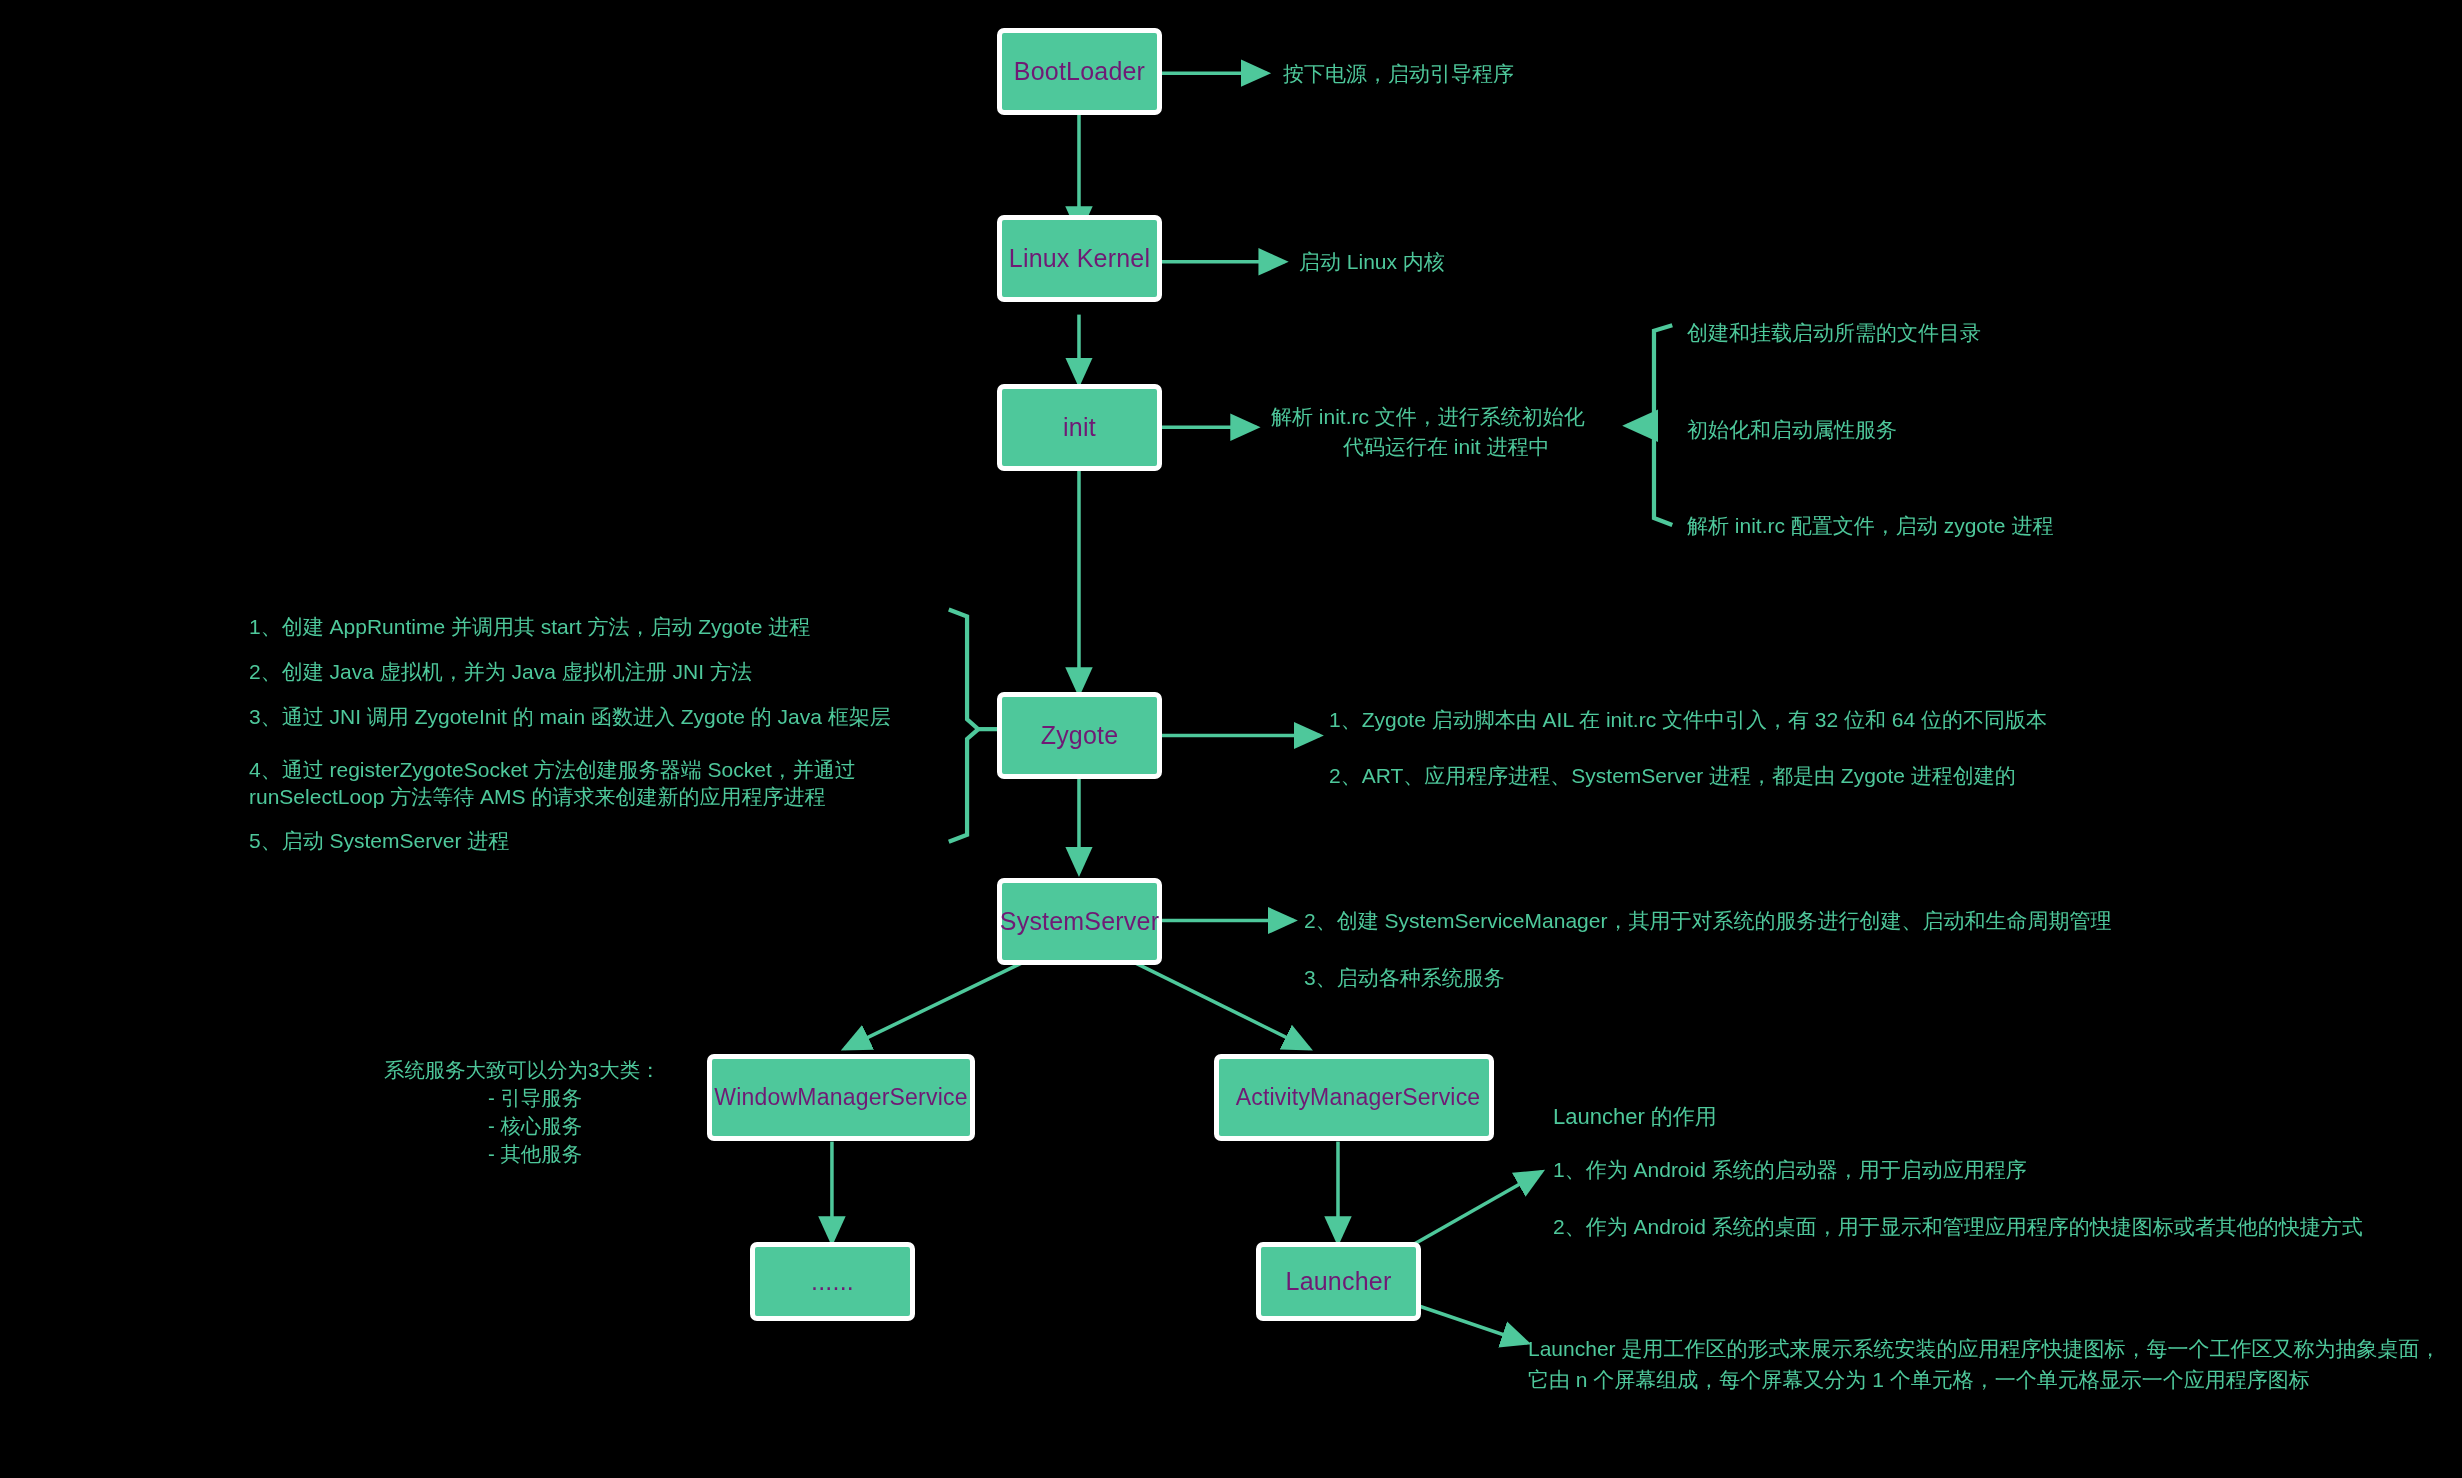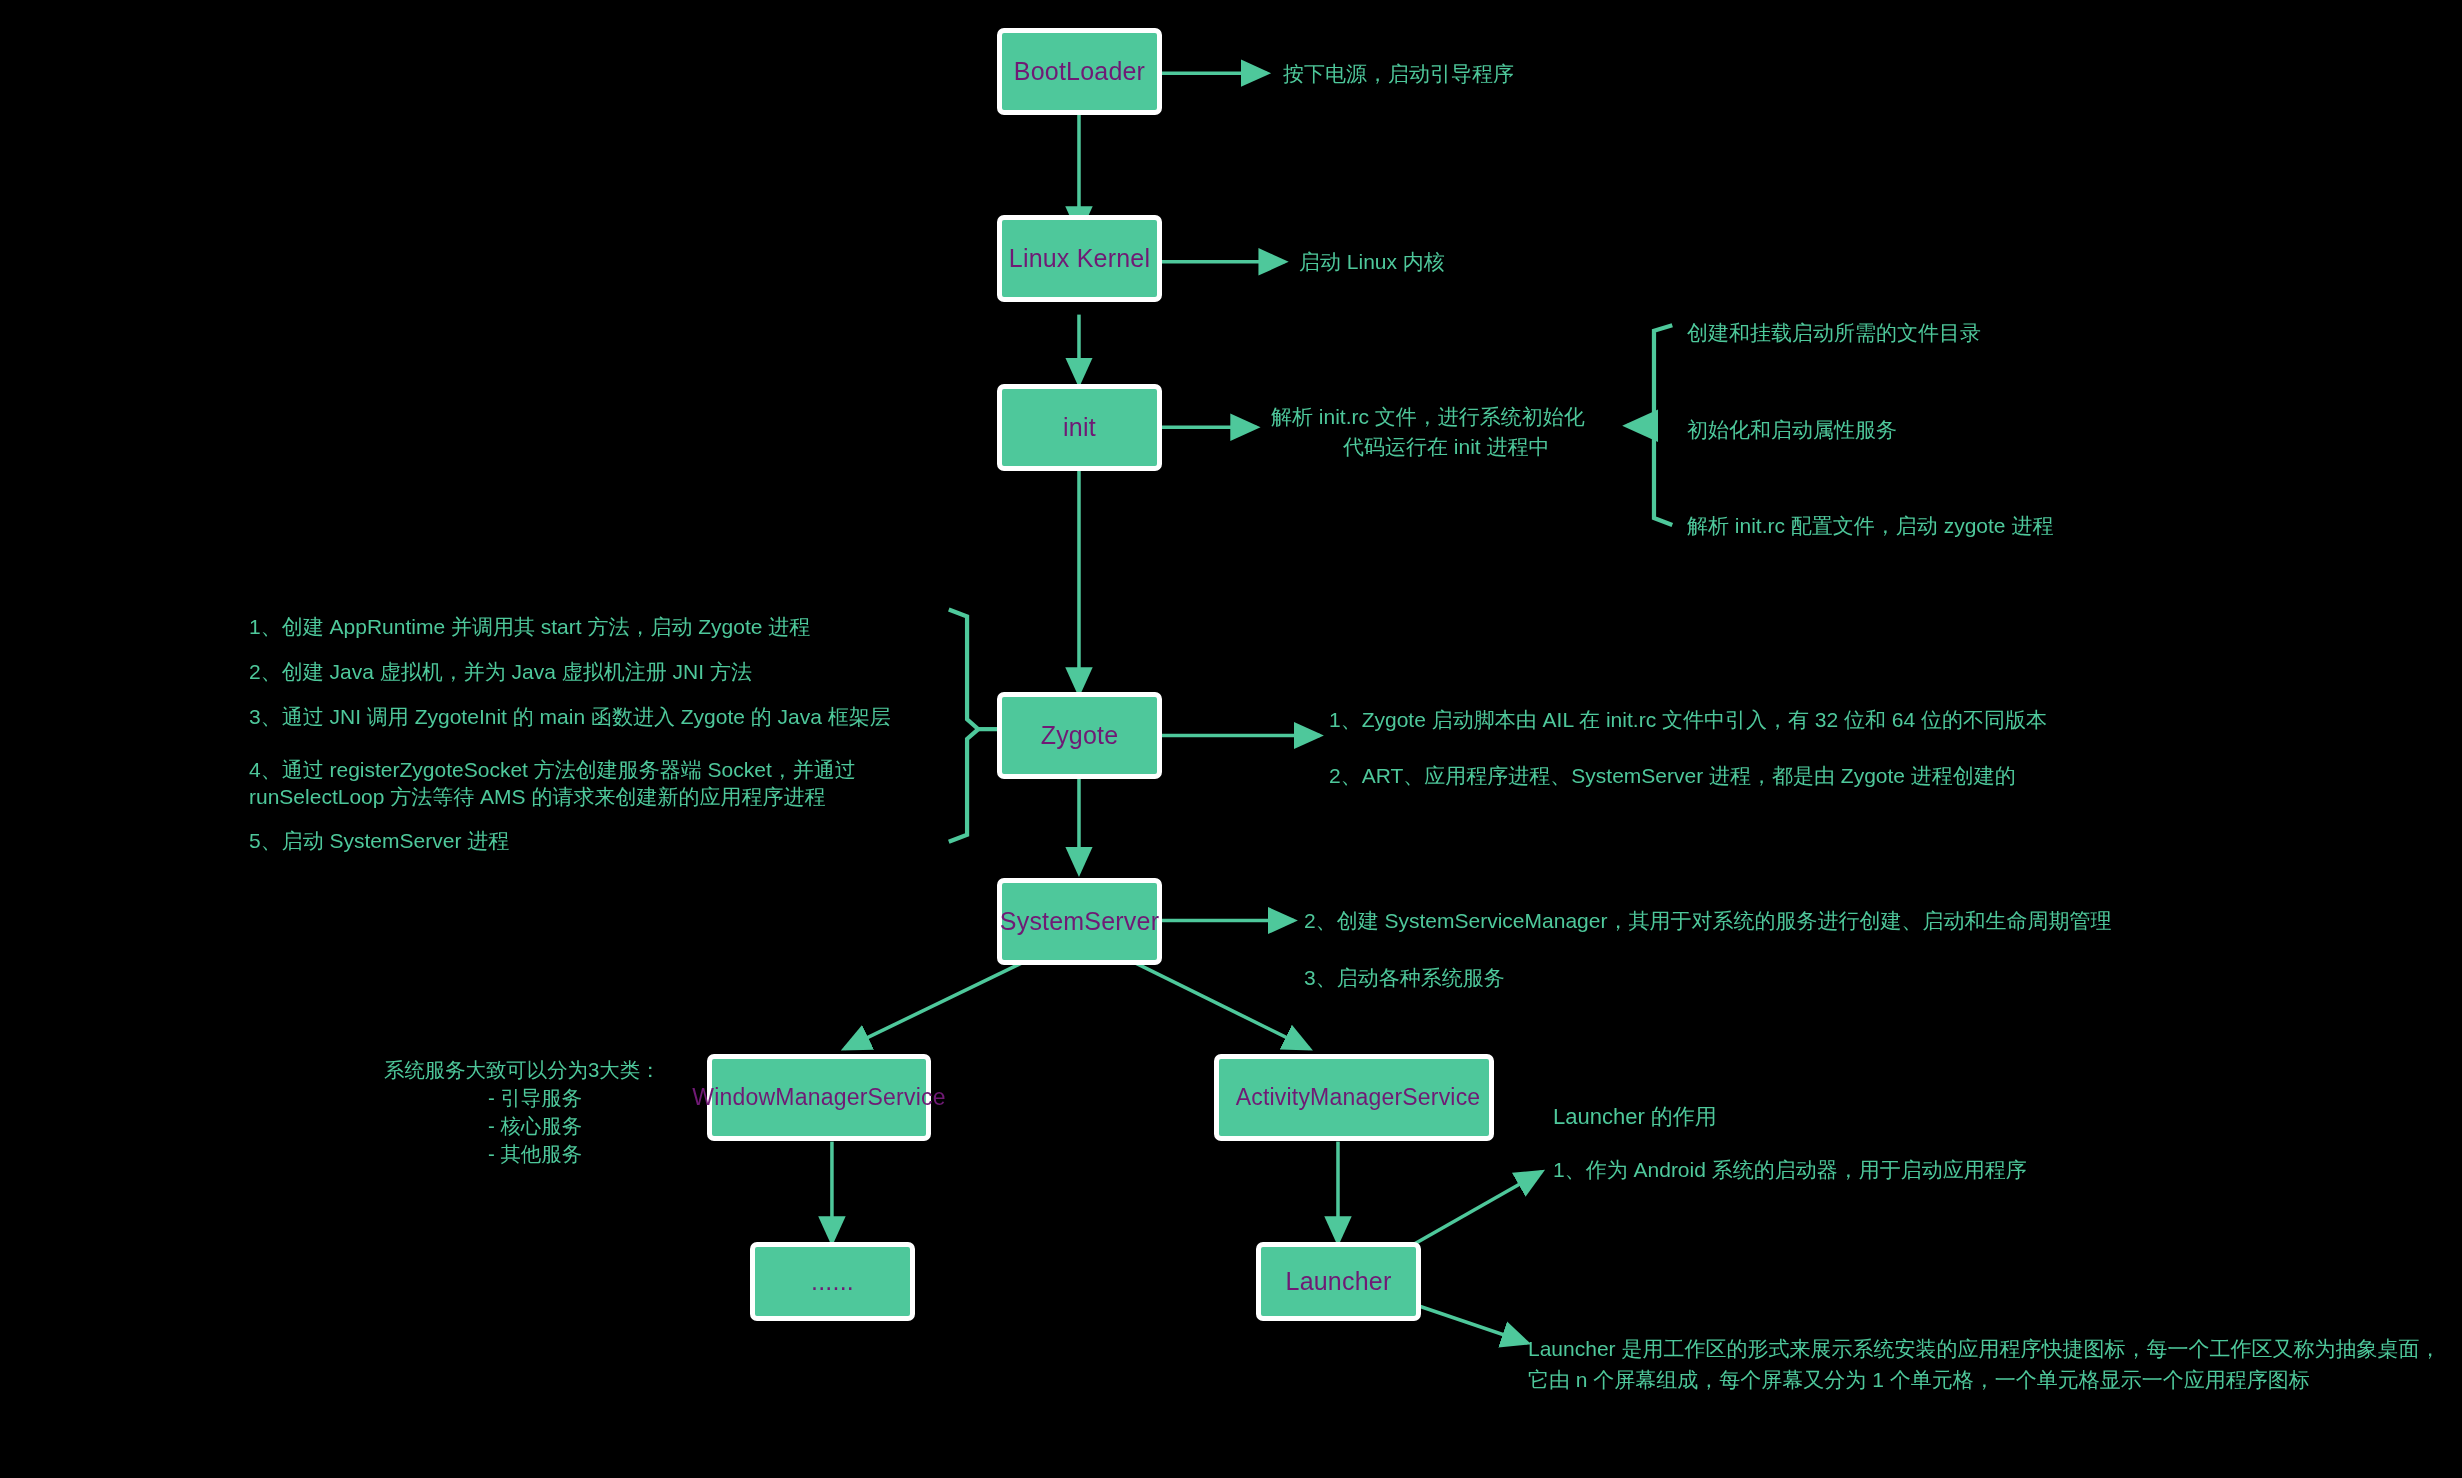--- a/index.html
+++ b/index.html
@@ -125,21 +125,21 @@
   </div>
 
   <div class="node" style="left:997px; top:692px; width:165px; height:87px;">
     <span>Zygote</span>
   </div>
 
   <div class="node" style="left:997px; top:878px; width:165px; height:87px;">
     <span>SystemServer</span>
   </div>
 
-  <div class="node" style="left:707px; top:1054px; width:224px; height:87px; font-size:23px;">
+  <div class="node" style="left:707px; top:1054px; width:268px; height:87px; font-size:23px;">
     <span>WindowManagerService</span>
   </div>
 
   <div class="node" style="left:1214px; top:1054px; width:280px; height:87px; font-size:23px;padding-left:8px;">
     <span>ActivityManagerService</span>
   </div>
 
   <div class="node" style="left:750px; top:1242px; width:165px; height:79px;">
     <span>......</span>
   </div>
@@ -174,17 +174,18 @@
   <div class="sublist" style="left:384px; top:1056px;">
     <span class="head">系统服务大致可以分为3大类：</span>
     <span class="item">- 引导服务</span>
     <span class="item">- 核心服务</span>
     <span class="item">- 其他服务</span>
   </div>
 
   <div class="title-label" style="left:1553px; top:1102px;">Launcher 的作用</div>
 
   <div class="label" style="left:1553px; top:1154px;">1、作为 Android 系统的启动器，用于启动应用程序</div>
+  <div class="label" style="left:1553px; top:1211px;">2、作为 Android 系统的桌面，用于显示和管理应用程序的快捷图标或者其他的快捷方式</div>
 
   <div class="label wrap" style="left:1528px; top:1325px; width:929px; line-height:31px;">Launcher 是用工作区的形式来展示系统安装的应用程序快捷图标，每一个工作区又称为抽象桌面，它由 n 个屏幕组成，每个屏幕又分为 1 个单元格，一个单元格显示一个应用程序图标</div>
 
 </div>
 
 
 </body></html>

